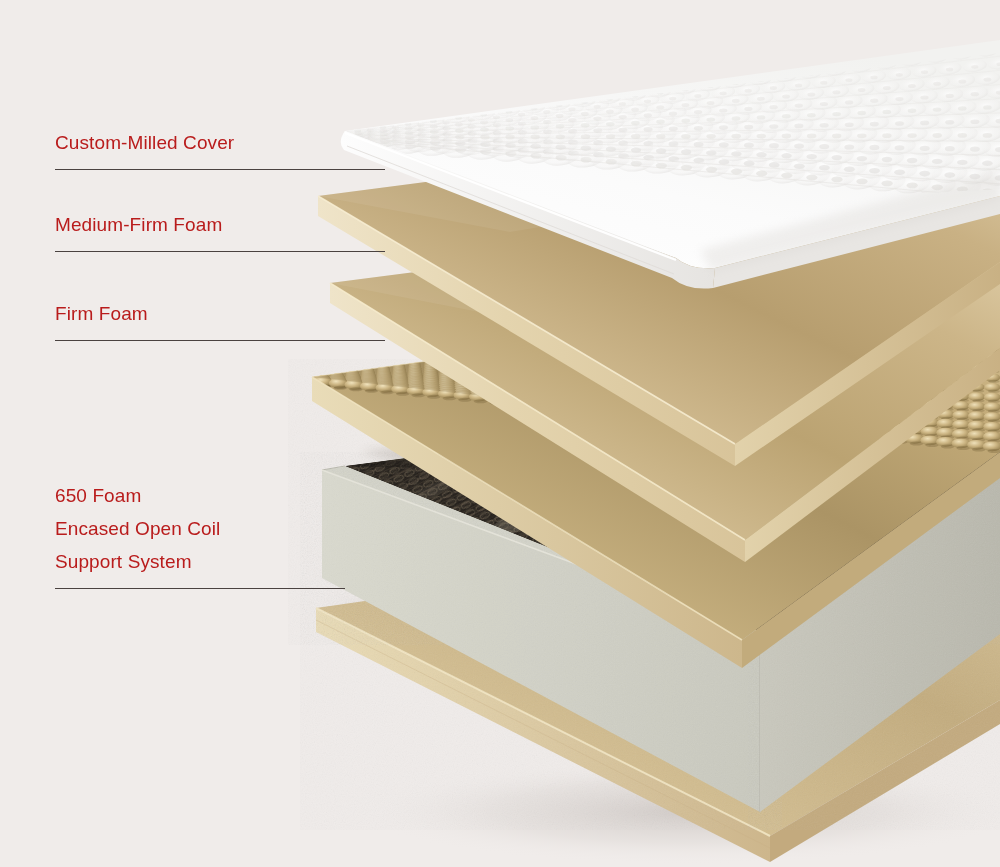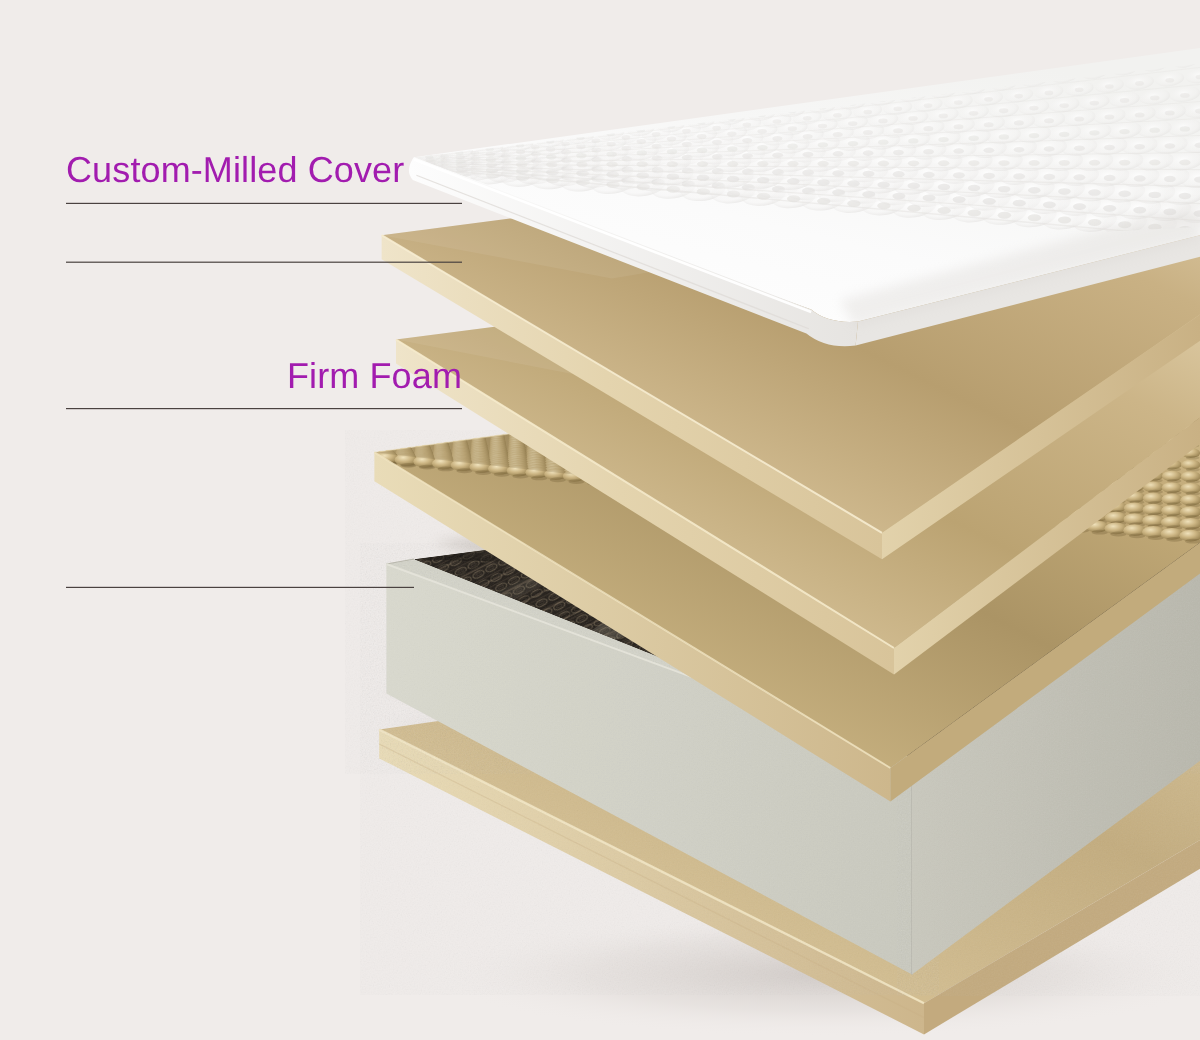--- a/index.html
+++ b/index.html
@@ -37,23 +37,23 @@
     top: 0;
     width: 400px;
     height: 867px;
     z-index: 40;
   }
   .label-group {
     position: absolute;
     left: 55px;
   }
   .label-text {
-    font-size: 30px;
+    font-size: 19px;
     line-height: 33px;
-    color: #a21caf;
+    color: #b91c1c;
     letter-spacing: 0.1px;
     white-space: pre-line;
     font-weight: 400;
   }
   .label-rule {
     height: 0;
     border-top: 1.4px solid #4a4240;
     margin-top: 10px;
   }
 </style>
@@ -2397,27 +2397,31 @@
   </svg>
 
   <div class="labels">
 
     <div class="label-group" style="top:126px;">
       <div class="label-text">Custom-Milled Cover</div>
       <div class="label-rule" style="width:330px;"></div>
     </div>
 
     <div class="label-group" style="top:208px;">
+      <div class="label-text">Medium-Firm Foam</div>
       <div class="label-rule" style="width:330px;"></div>
     </div>
 
-    <div class="label-group" style="top:297px;text-align:right;">
+    <div class="label-group" style="top:297px;">
       <div class="label-text">Firm Foam</div>
       <div class="label-rule" style="width:330px;"></div>
     </div>
 
 
     <div class="label-group" style="top:479px;">
+      <div class="label-text">650 Foam
+Encased Open Coil
+Support System</div>
       <div class="label-rule" style="width:290px;"></div>
     </div>
 
   </div>
 </div>
 
 </body></html>

